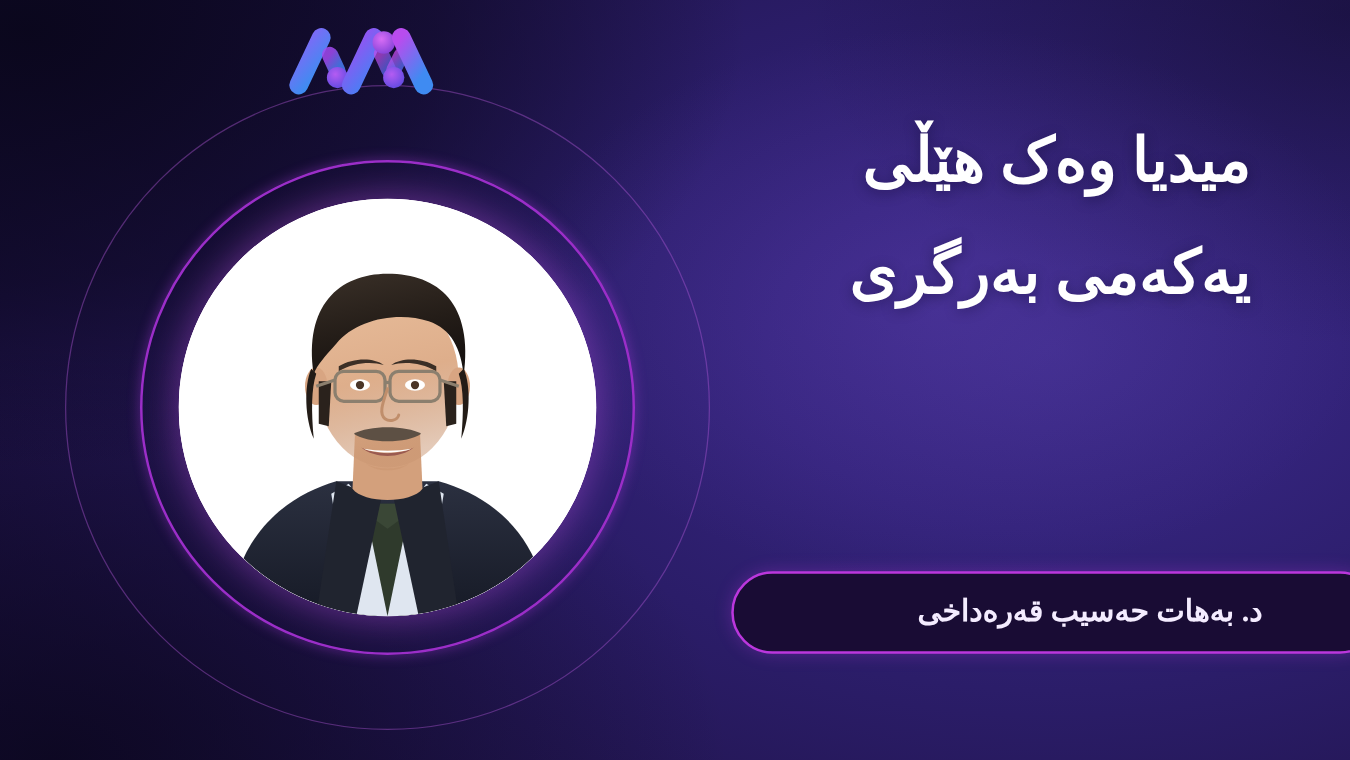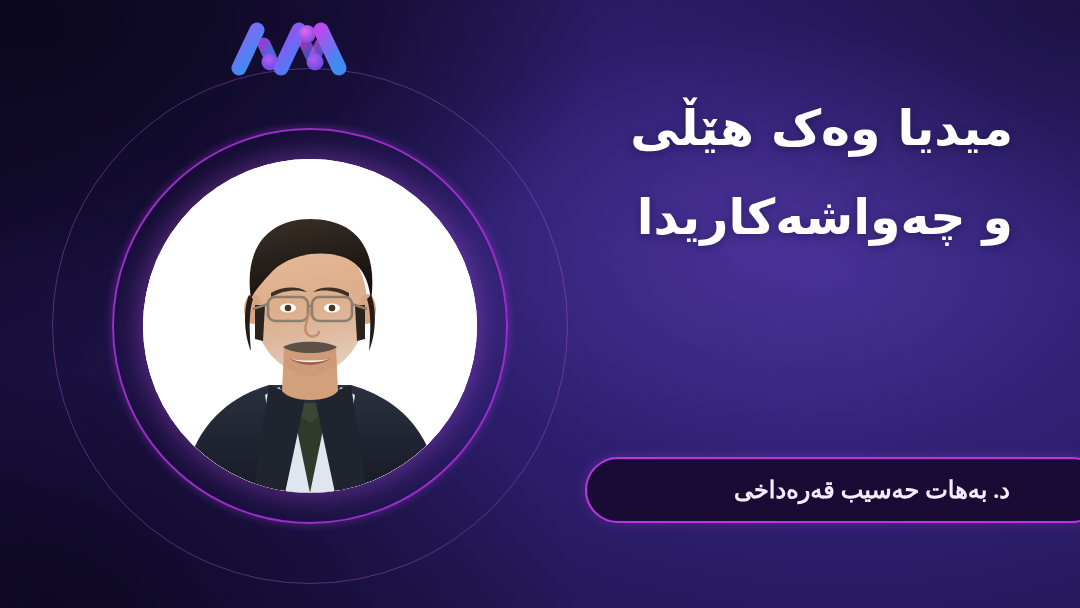--- a/index.html
+++ b/index.html
@@ -86,25 +86,26 @@
   .logo {
     position: absolute;
     left: 217px; top: 16px;
     width: 140px; height: 64px;
   }
   .logo svg { display: block; width: 100%; height: 100%; }
 
   
   .headline {
     position: absolute;
-    right: 67px;
+    right: 79px;
     top: 84px;
     width: 470px;
     text-align: right;
     direction: rtl;
+    font-family: Liberation Serif, serif;
   }
   .headline .line {
     display: block;
     color: #ffffff;
     font-size: 49px;
     line-height: 89px;
     font-weight: 700;
     letter-spacing: 0.2px;
     white-space: nowrap;
     text-shadow: 0 2px 10px rgba(10,5,30,0.35);
@@ -272,20 +273,20 @@
         <path d="M98 40 L104 28" stroke="url(#g3)" stroke-width="12" opacity="0.75"></path>
         <circle cx="98" cy="46" r="8.5" fill="url(#dotB)"></circle>
 
         <path d="M104 14 L122 52" stroke="url(#g4)" stroke-width="15"></path>
       </g>
     </svg>
   </div>
 
   <div class="headline">
     <span class="line">میدیا وەک هێڵی</span>
-    <span class="line">و چەواشەکاریدا</span>
+    <span class="line">یەکەمی بەرگری</span>
   </div>
 
   <div class="author-badge">
     <span class="author-name">د. بەهات حەسیب قەرەداخی</span>
   </div>
 
 </div>
 
 </body></html>

